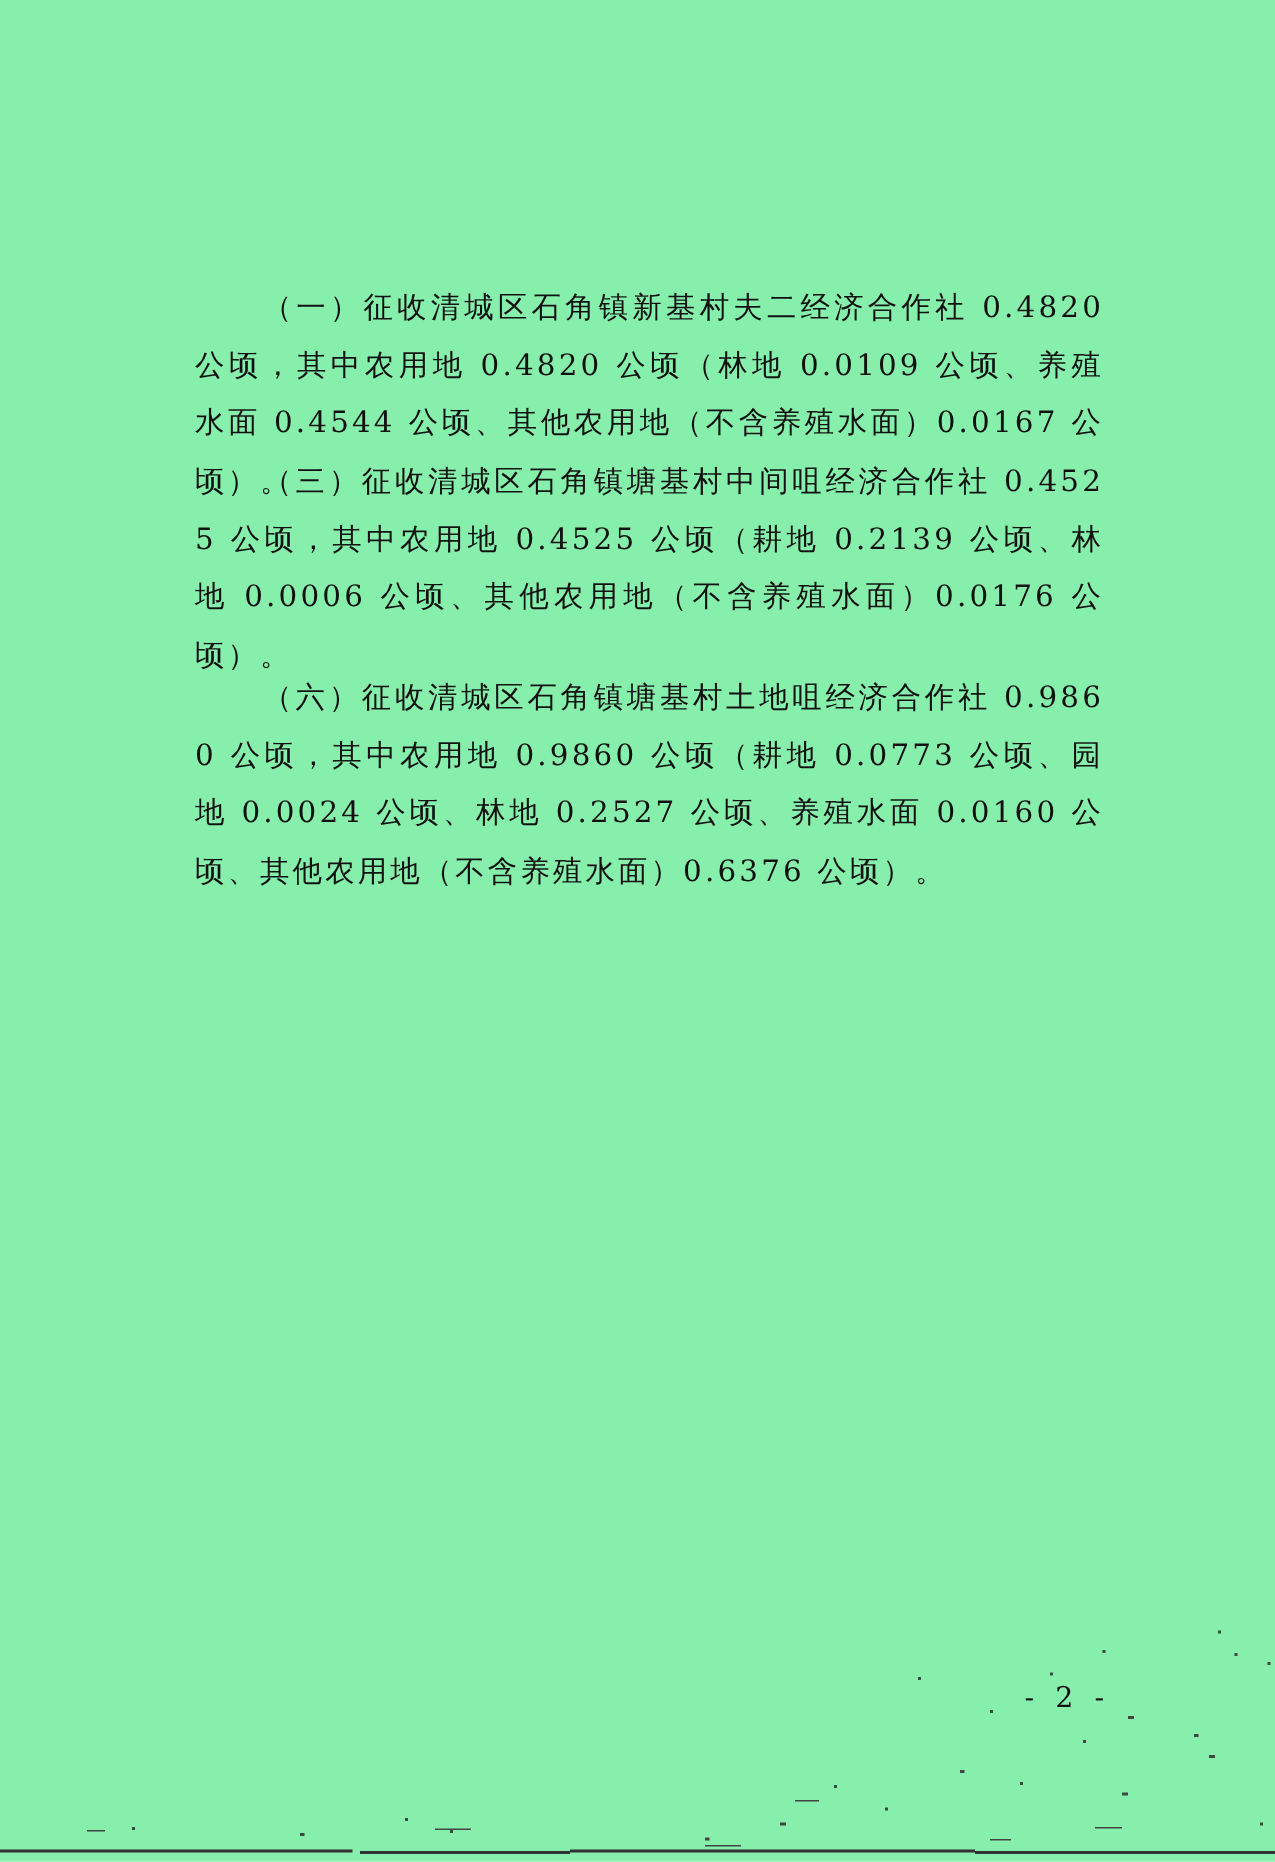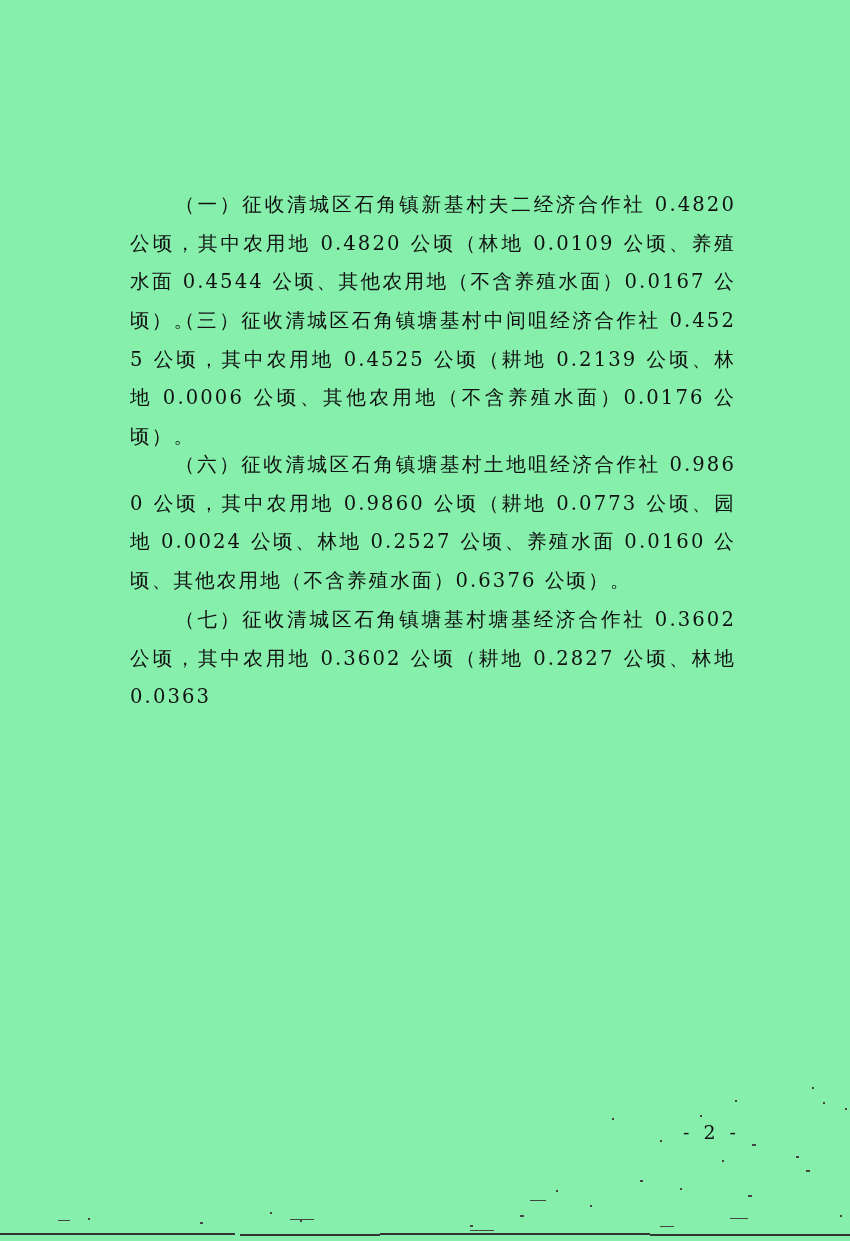--- a/index.html
+++ b/index.html
@@ -61,21 +61,20 @@
   </style>
 </head>
 <body>
 
 <div class="page">
 
   <div class="content">
     <p class="para" style="height:116px;">（一）征收清城区石角镇新基村夫二经济合作社 0.4820 公顷，其中农用地 0.4820 公顷（林地 0.0109 公顷、养殖水面 0.4544 公顷、其他农用地（不含养殖水面）0.0167 公顷）。</p>
     <p class="para" style="height:116px;">（三）征收清城区石角镇塘基村中间咀经济合作社 0.4525 公顷，其中农用地 0.4525 公顷（耕地 0.2139 公顷、林地 0.0006 公顷、其他农用地（不含养殖水面）0.0176 公顷）。</p>
     <p class="para" style="height:155px;margin-top:28px;">（六）征收清城区石角镇塘基村土地咀经济合作社 0.9860 公顷，其中农用地 0.9860 公顷（耕地 0.0773 公顷、园地 0.0024 公顷、林地 0.2527 公顷、养殖水面 0.0160 公顷、其他农用地（不含养殖水面）0.6376 公顷）。</p>
-    <p class="para">（七）征收清城区石角镇塘基村塘基经济合作社 0.3602 公顷，其中农用地 0.3602 公顷（耕地 0.2827 公顷、林地 0.0363</p>
   </div>
 
   <div class="page-number">- 2 -</div>
 
   <div class="scan-line" style="left:0; top:1233px; width:235px;"></div>
   <div class="scan-line" style="left:240px; top:1234px; width:140px;"></div>
   <div class="scan-line" style="left:380px; top:1233px; width:270px;"></div>
   <div class="scan-line" style="left:650px; top:1234px; width:200px;"></div>
 
   <div class="speck" style="left:612px; top:1118px;"></div>

